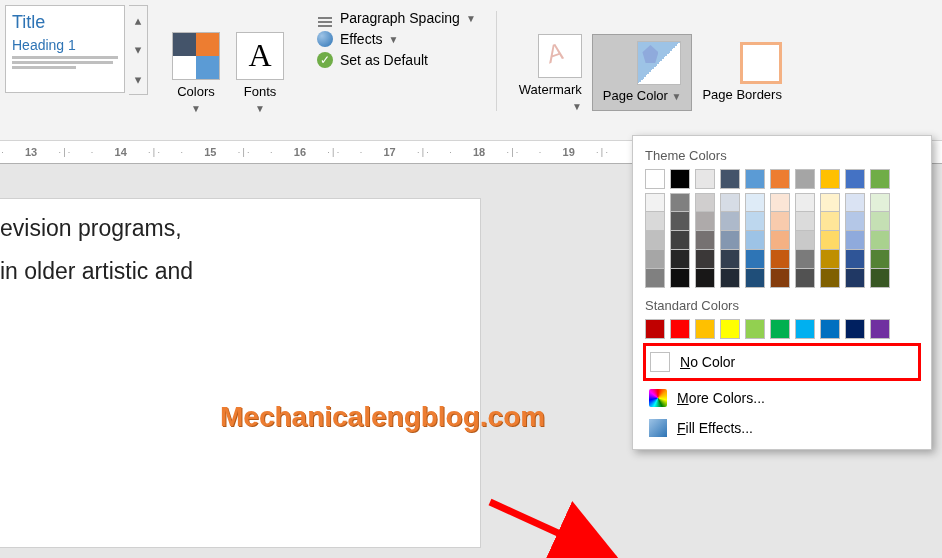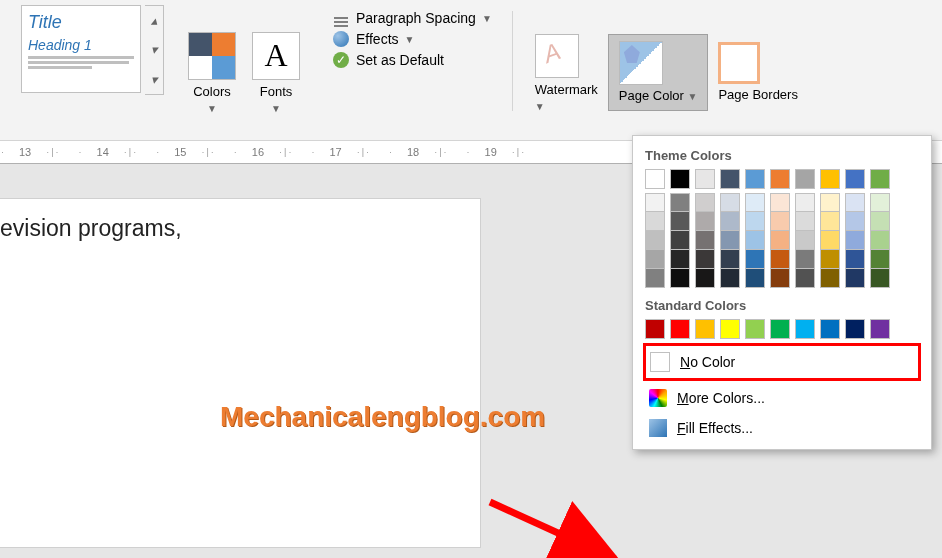--- a/index.html
+++ b/index.html
@@ -86,42 +86,42 @@
     display: flex; align-items: center; justify-content: center;
     font-family: "Times New Roman", serif; font-size: 32px; background:#fff;
   }
   .dd-caret { font-size: 10px; color:#666; }
   .formatting-group { display: flex; flex-direction: column; gap: 3px; padding: 4px 8px; }
   .fmt-row { display: flex; align-items: center; gap: 6px; font-size: 14px; }
   .fmt-icon { width: 18px; height: 18px; display: inline-flex; align-items: center; justify-content: center; }
   .ps-icon::before { content:""; display:block; width:14px; height:2px; background:#7f7f7f; box-shadow: 0 4px 0 #7f7f7f, 0 8px 0 #7f7f7f; }
   .eff-icon { width:16px;height:16px;border-radius:50%;background:radial-gradient(circle at 30% 30%, #9dc3e6, #2e74b5);}
   .def-icon { width:16px;height:16px;border-radius:50%;background:#70ad47;color:#fff;font-size:12px;line-height:16px;text-align:center;}
-  .pb-btn { display:flex; flex-direction:column; align-items:flex-start; padding: 6px 10px; font-size:13px; gap:4px; }
+  .pb-btn { display:flex; flex-direction:column; align-items:flex-end; padding: 6px 10px; font-size:13px; gap:4px; }
   .pb-btn.active { background:#c8c8c8; border:1px solid #a0a0a0; }
   .wm-icon { width:42px;height:42px;border:1px solid #bbb;background:#fff;position:relative;}
   .wm-icon::after{content:"A";position:absolute;color:#e6b8af;font-style:italic;font-size:24px;left:8px;top:4px;transform:rotate(-20deg);}
   .pc-icon { width:42px;height:42px;border:1px solid #bbb;background:linear-gradient(135deg,#9dc3e6 50%,#fff 50%);position:relative;}
   .pc-icon::before{ content:"";position:absolute;width:16px;height:18px;background:#8faadc;left:4px;top:3px;clip-path:polygon(50% 0,100% 40%,80% 100%,20% 100%,0 40%);}
   .pb-icon { width:42px;height:42px;border:3px solid #f4b183;background:#fff;box-sizing:border-box;}
   .sep { width:1px; background:#d4d4d4; height:100px; margin: 6px 4px; }
 
   
   .color-popup {
     position:absolute;
     left: 632px;
     top: 135px;
     width: 300px;
     background:#fff;
     border:1px solid #c8c8c8;
     box-shadow: 3px 3px 8px rgba(0,0,0,0.3);
     padding: 8px 12px 6px 12px;
     box-sizing:border-box;
   }
-  .popup-section-label { font-weight:bold; color:#5a5a5a; font-size:13px; margin: 4px 0 6px 0; }
+  .popup-section-label { font-weight:normal; color:#5a5a5a; font-size:13px; margin: 4px 0 6px 0; }
   .theme-colors-row, .std-colors-row { display:flex; gap:5px; margin-bottom:4px;}
   .theme-tints { display:flex; gap:5px; margin-bottom:10px;}
   .tint-col { display:flex; flex-direction:column; gap:0;}
   .swatch { width:20px; height:20px; border:1px solid #c0c0c0; box-sizing:border-box; }
   .tint-col .swatch { height:19px; border-top:none; }
   .tint-col .swatch:first-child { border-top:1px solid #c0c0c0;}
   .popup-item { display:flex; align-items:center; gap:10px; padding:6px 4px; font-size:14px; }
   .no-color-swatch { width:18px;height:18px;border:1px solid #c0c0c0;background:#fff;}
   .highlight-box { border:3px solid #ff0000; margin: 2px -2px; }
   .underline-char { text-decoration: underline; }
@@ -133,21 +133,21 @@
     height: 22px;
     border-bottom:1px solid #b0b0b0;
     display:flex;
     align-items:center;
     font-size:11px;
     color:#7a7a7a;
     padding-left: 0px;
     letter-spacing:0;
   }
   .ruler-seg { display:flex; align-items:center; }
-  .ruler-num { margin: 0 14px; }
+  .ruler-num { margin: 0 20px; font-weight: bold; }
   .ruler-tick { color:#999; margin:0 1px; font-size:9px;}
   .page {
     background:#fff;
     width: 470px;
     margin-left: 0;
     margin-top: 35px;
     padding: 8px 10px 20px 0px;
     font-size: 23px;
     line-height: 1.85;
     color:#222;
@@ -170,21 +170,21 @@
     top: 356px;
     width: 150px;
     height: 80px;
     pointer-events:none;
   }
 </style>
 </head>
 <body>
 
 <div class="ribbon">
-  <div class="ribbon-group" style="border-right:none;padding-left:16px;font-style:italic;">
+  <div class="ribbon-group" style="border-right:none;padding-left:0;">
     <div class="style-gallery">
       <div class="style-item">
         <div class="title-txt">Title</div>
         <div class="heading-txt">Heading 1</div>
         <div class="body-lines">
             <div></div>
             <div></div>
             <div></div>
           </div>
       </div>
@@ -303,20 +303,21 @@
       <span class="ruler-seg" style="margin-right: 18px;">
         <span class="ruler-tick">·</span>
         <span class="ruler-num">19</span>
         <span class="ruler-tick">·</span>
         <span class="ruler-tick">|</span>
         <span class="ruler-tick">·</span>
       </span>
     </div>
   <div class="page" id="doc-page">
       <div>evision programs,</div>
+      <div>in older artistic and</div>
     </div>
   <div class="watermark-text">Mechanicalengblog.com</div>
 
   <svg class="arrow" viewBox="0 0 150 80">
     <defs>
         <marker id="ah" markerWidth="12" markerHeight="12" refX="9" refY="5" orient="auto">
       <path d="M0,0 L10,5 L0,10 Z" fill="#ff0000"></path>
         </marker>
       </defs>
     <line x1="5" y1="5" x2="130" y2="62" stroke="#ff0000" stroke-width="7" marker-end="url(#ah)"></line>

